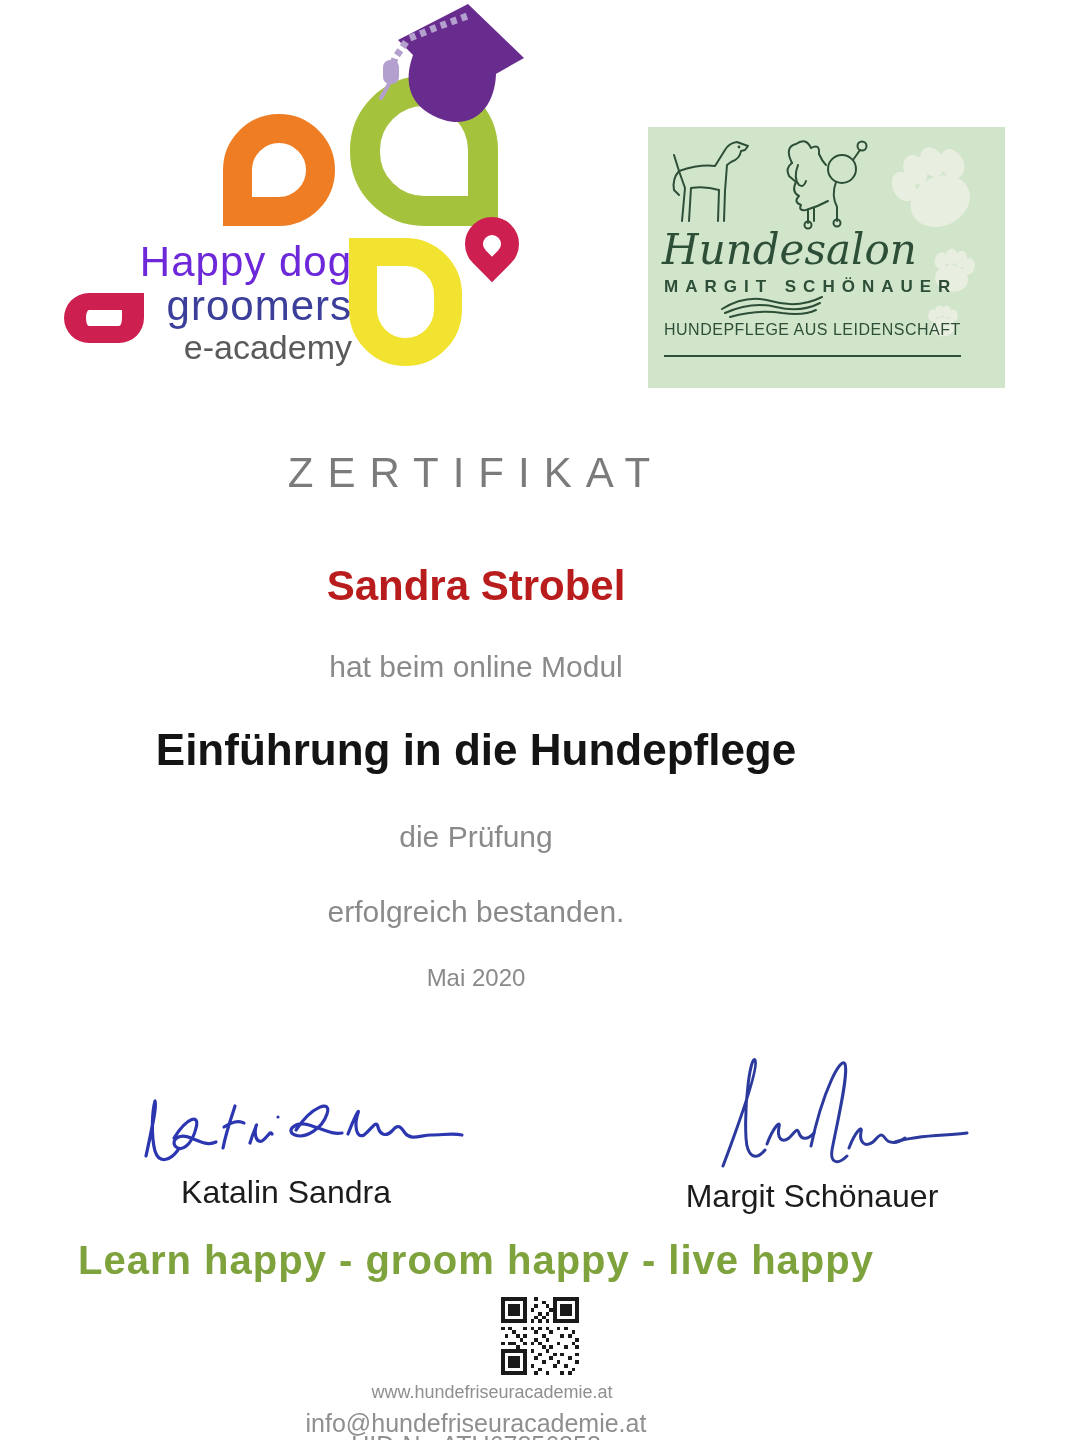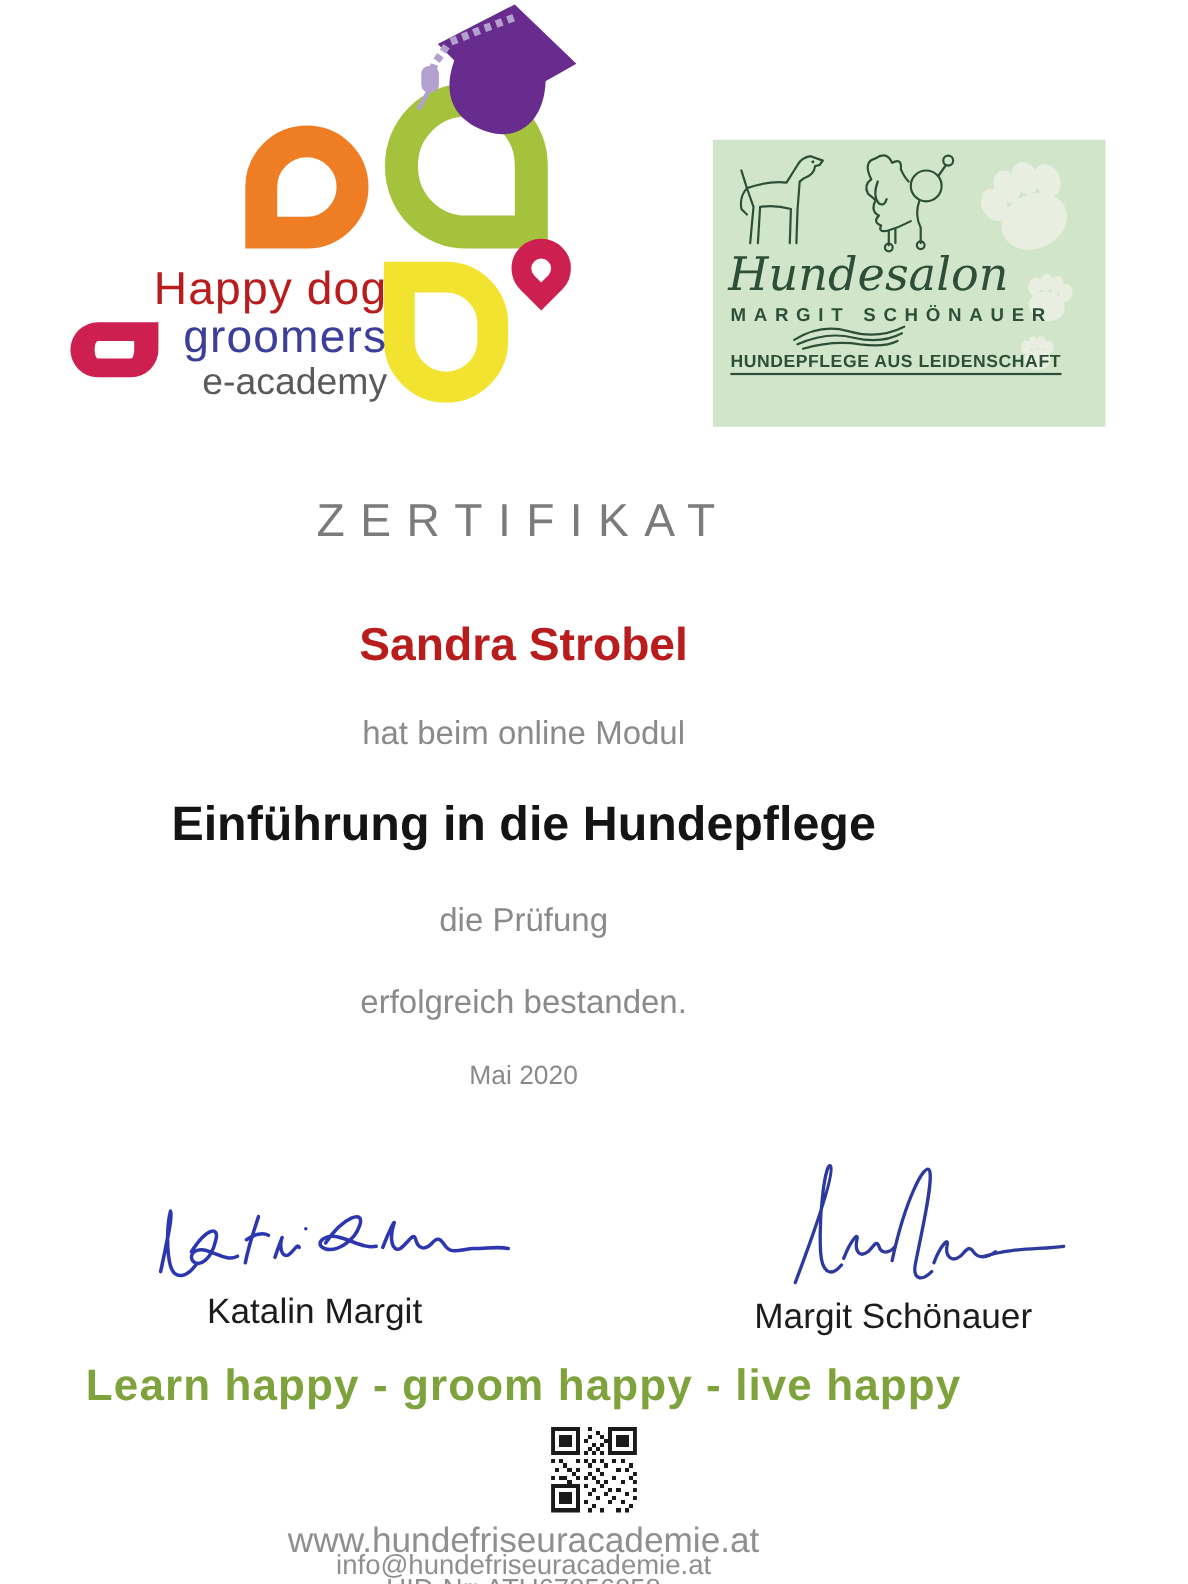--- a/index.html
+++ b/index.html
@@ -21,55 +21,55 @@
     border:28px solid #f1e32f; border-radius: 0 60px 60px 60px; }
   #petal-pink-right { left:465px; top:217px; width:54px; height:54px;
     border:18px solid #cd2050; border-radius: 27px 27px 27px 0;
     transform: rotate(-45deg); }
   #petal-pink-left { left:64px; top:293px; width:80px; height:50px;
     border-style: solid; border-color:#cd2050;
     border-width: 17px 22px 17px 22px; border-radius: 25px 0 25px 25px; }
 
   
   .logo-word { position:absolute; left:90px; width:262px; text-align:right; line-height:1; }
-  #logo-line1 { top:241px; font-size:42px; letter-spacing:1px; color:#b91c1c; }
+  #logo-line1 { top:241px; font-size:42px; letter-spacing:1px; color:#6d28d9; }
   #logo-line2 { top:285px; font-size:42px; letter-spacing:1px; color:#3c3f99; }
   #logo-line3 { top:330px; font-size:34px; color:#595a5c; }
 
   
   #salon-card { left:648px; top:127px; width:357px; height:261px;
     background:#d1e5cb; color:#2e4f37; }
   #salon-name { position:absolute; left:14px; top:98px;
     font-family:"DejaVu Serif", serif; font-style:italic; font-size:42px; }
   #salon-owner { position:absolute; left:16px; top:150px;
     font-size:17px; font-weight:bold; letter-spacing:7px; white-space:nowrap; }
   #salon-tagline { position:absolute; left:16px; top:194px;
-    font-size:16px; font-weight:bold; letter-spacing:0.5px;
-    border-bottom:2px solid #2e4f37; padding-bottom:0; white-space:nowrap; }
+    font-size:16px; font-weight:normal; letter-spacing:0.5px;
+    border-bottom:2px solid #2e4f37; padding-bottom:16px; white-space:nowrap; }
 
   
   .centered { position:absolute; left:0; width:952px; text-align:center; line-height:1.1; }
   #cert-title { top:450px; font-size:42px; font-weight:300; letter-spacing:14px;
     color:#7b7b7b; }
   #recipient  { top:563px; font-size:42px; font-weight:bold; color:#b91c1c; }
   #line-intro { top:650px; font-size:30px; color:#8a8a8a; }
   #module     { top:726px; font-size:44px; font-weight:bold; color:#141414; }
   #line-exam  { top:820px; font-size:30px; color:#8a8a8a; }
   #line-result{ top:895px; font-size:30px; color:#8a8a8a; }
   #cert-date  { top:965px; font-size:24px; color:#8a8a8a; }
 
   
   .sig-name { position:absolute; font-size:32px; color:#1c1c1c; transform:translateX(-50%); }
   #sig-name-left  { left:286px; top:1174px; }
   #sig-name-right { left:812px; top:1178px; }
 
   
   #slogan { top:1238px; font-size:40px; font-weight:bold; color:#7ea23c;
     letter-spacing:1px; }
-  #footer-web  { top:1383px; font-size:32px; color:#8f8f8f; }
+  #footer-web  { top:1383px; font-size:18px; color:#8f8f8f;margin-left:16px; }
   #footer-mail { top:1410px; font-size:25px; color:#8f8f8f; }
   #footer-uid  { top:1432px; font-size:25px; color:#8f8f8f; }
 </style>
 </head>
 <body>
 
 <div id="page">
 
   <div>
     <div class="petal" id="petal-orange"></div>
@@ -179,21 +179,21 @@
   <svg class="abs" style="left:695px; top:1048px; width:285px; height:124px" viewBox="0 0 285 124">
     <g fill="none" stroke="#2c3a9e" stroke-width="3" stroke-linecap="round" stroke-linejoin="round">
       <path d="M28,118 C46,70 64,18 60,12 C56,7 49,52 51,90 C52,108 60,114 70,102"></path>
       <path d="M72,96 C78,80 86,71 84,79 C82,89 86,96 94,90 C100,84 102,79 104,85 C106,92 113,92 119,85"></path>
       <path d="M116,98 C128,42 146,8 150,16 C154,26 141,80 137,102 C135,114 142,118 152,108"></path>
       <path d="M154,100 C160,84 168,76 166,84 C164,94 170,100 178,94 C184,88 186,84 190,90 C194,96 202,96 210,90"></path>
       <path d="M200,94 C225,86 252,88 272,85"></path>
     </g>
   </svg>
 
-  <div class="sig-name" id="sig-name-left">Katalin Margit</div>
+  <div class="sig-name" id="sig-name-left">Katalin Sandra</div>
   <div class="sig-name" id="sig-name-right">Margit Schönauer</div>
 
   <div class="centered" id="slogan">Learn happy - groom happy - live happy</div>
 
   <svg class="abs" style="left:501px; top:1297px; width:78px; height:78px" viewBox="0 0 21 21" shape-rendering="crispEdges">
     <rect x="0" y="0" width="21" height="21" fill="#ffffff"></rect>
     <path fill="#1a1a1a" fill-rule="evenodd" d="
       M0,0h7v7h-7z M1,1v5h5v-5z M2,2h3v3h-3z
       M14,0h7v7h-7z M15,1v5h5v-5z M16,2h3v3h-3z
       M0,14h7v7h-7z M1,15v5h5v-5z M2,16h3v3h-3z

